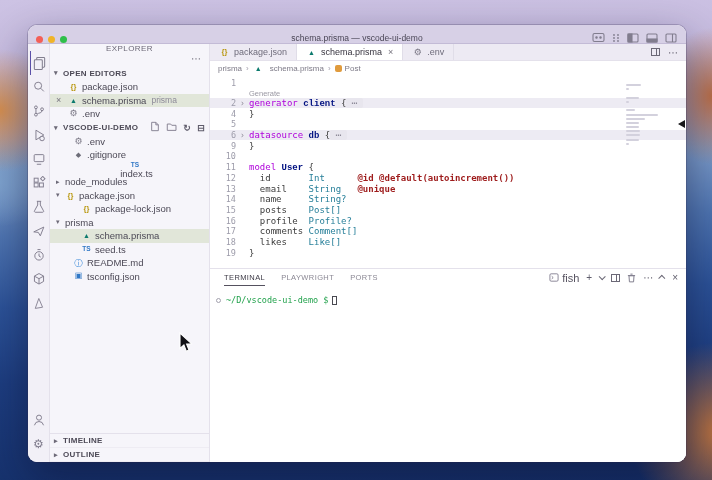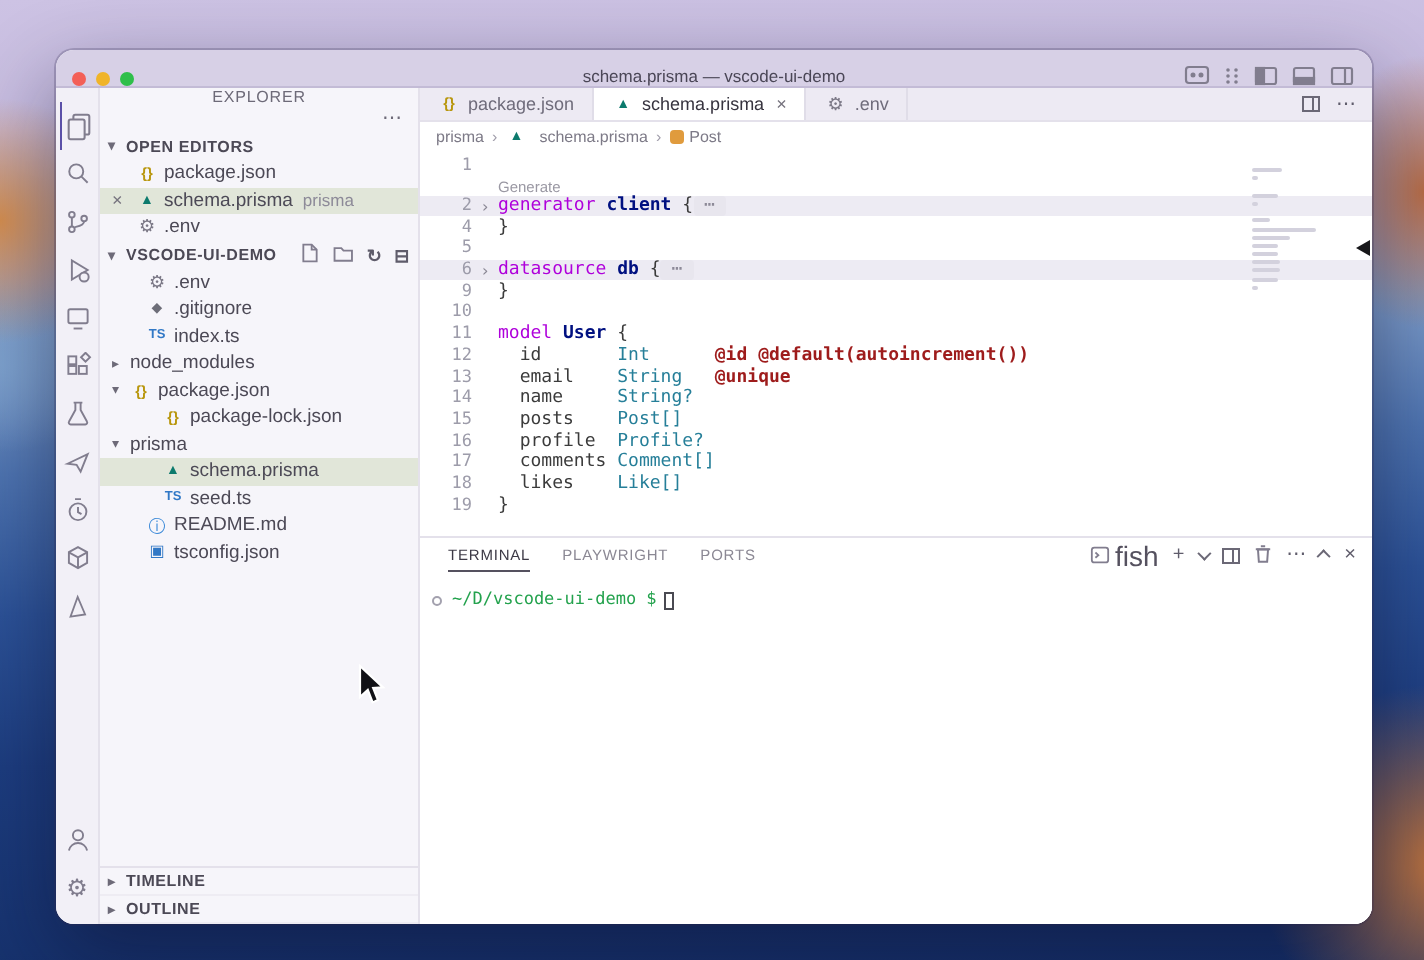--- a/index.html
+++ b/index.html
@@ -83,37 +83,37 @@
 
   .editor { flex:1; position:relative; overflow:hidden; font-family:"DejaVu Sans Mono", monospace; }
   .code-lines { padding-top:2px; }
   .crow { display:flex; height:10.7px; align-items:center; }
   .crow.hl { background:#edebf3; }
   .lens-row { height:9px; display:flex; align-items:flex-start; }
   .lens-label { margin-left:39px; font-size:7.5px; color:#9a98a3; font-family:"Liberation Sans",sans-serif; }
   .ln { width:26px; flex:0 0 auto; text-align:right; font-size:8.5px; color:#9d9caa; }
   .foldc { width:13px; flex:0 0 auto; text-align:center; font-size:8px; color:#8a8794; }
   .ctext { white-space:pre; font-size:9px; color:#3b3b3b; }
-  .tk-kw{ color:#af00db;margin-top:48px; } .tk-name{ color:#001080; font-weight:bold; }
+  .tk-kw{ color:#af00db;margin-top:48px; } .tk-name{ color:#001080; font-weight:bold;font-family:Liberation Mono, monospace; }
   .tk-type{ color:#267f99; } .tk-attr{ color:#9e1c1c; font-weight:bold; }
   .tk-pln{ color:#3b3b3b; } .tk-dots{ color:#8d8a98; background:#e8e6ee; border-radius:2px; }
 
   .minimap { position:absolute; right:24px; top:4px; width:36px; }
   .mmbar { height:2px; border-radius:1px; background:#d3d1dd; margin-bottom:2.2px; }
   .arrow-marker { position:absolute; right:1px; top:44px; width:0; height:0;
     border-top:4px solid transparent; border-bottom:4px solid transparent; border-right:7px solid #17171a; }
 
   
   .panel { height:194px; flex:0 0 auto; border-top:1px solid #e4e1eb; display:flex; flex-direction:column; background:#fff; }
   .panel-head { height:17px; display:flex; align-items:center; padding:0 8px 0 14px; }
   .ptab { font-size:7.5px; letter-spacing:.4px; color:#8b8894; margin-right:16px; height:100%;
     display:flex; align-items:center; border-bottom:1px solid transparent; }
   .ptab.active { color:#3d3a46; border-bottom:1px solid #55515f; }
   .panel-actions { margin-left:auto; display:flex; align-items:center; gap:7px; color:#5f5c6b; }
-  .shell-chip { display:flex; align-items:center; gap:3px; font-size:14px; color:#55515f; }
+  .shell-chip { display:flex; align-items:center; gap:3px; font-size:11px; color:#55515f; }
   .glyph-btn { font-size:10px; line-height:1; color:#5f5c6b; }
   .chev { width:5px; height:5px; border-right:1px solid #6b6876; border-bottom:1px solid #6b6876; display:inline-block; }
   .chev.down { transform:rotate(45deg) translateY(-1px); }
   .chev.up { transform:rotate(-135deg) translateY(-1px); }
   .split-box { width:9px; height:8px; border:1px solid #6b6876; position:relative; display:inline-block; }
   .split-box::after { content:""; position:absolute; left:50%; top:0; bottom:0; width:1px; background:#6b6876; }
   .term-body { flex:1; font-family:"DejaVu Sans Mono", monospace; font-size:8.5px; padding:9px 0 0 6px; }
   .term-line { display:flex; align-items:center; gap:0; }
   .term-circle { width:5px; height:5px; border:1px solid #a3a1ae; border-radius:50%; margin-right:5px; flex:0 0 auto; }
   .prompt-text { color:#23a24d; }
@@ -303,21 +303,21 @@
           <div class="row13" style="padding-left: 14px;">
             <span class="tree-chev"></span>
             <span class="fic fic-gear">⚙</span>
             <span>.env</span>
           </div>
           <div class="row13" style="padding-left: 14px;">
             <span class="tree-chev"></span>
             <span class="fic fic-gitignore">◆</span>
             <span>.gitignore</span>
           </div>
-          <div class="row13" style="padding-left: 14px;">
+          <div class="row13" style="padding-left: 14px; flex-direction: column;">
             <span class="tree-chev"></span>
             <span class="fic fic-ts">TS</span>
             <span>index.ts</span>
           </div>
           <div class="row13" style="padding-left: 6px;">
             <span class="tree-chev">▸</span>
             <span>node_modules</span>
           </div>
           <div class="row13" style="padding-left: 6px;">
             <span class="tree-chev">▾</span>

